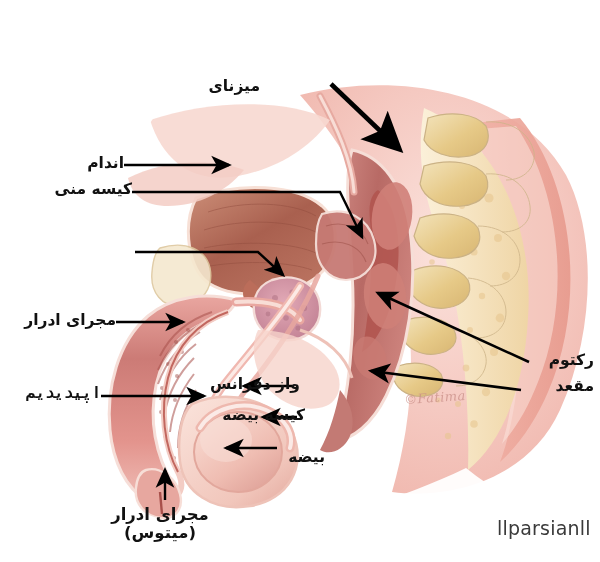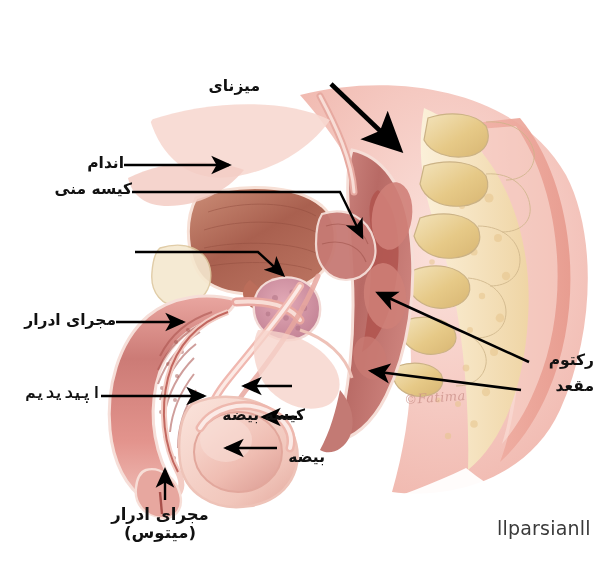--- a/index.html
+++ b/index.html
@@ -329,20 +329,21 @@
 
   <div class="lbl" style="right:476px;top:155px;">اندام</div>
 
   <div class="lbl" style="right:468px;top:181px;">کیسه منی</div>
 
 
   <div class="lbl" style="right:484px;top:312px;">مجرای ادرار</div>
 
   <div class="lbl" style="right:499px;top:386px;font-family:Liberation Mono, monospace;">اپیدیدیم</div>
 
+  <div class="lbl" style="right:300px;top:376px;">واز دفرانس</div>
 
   <div class="lbl" style="right:295px;top:407px;">کیسه بیضه</div>
 
   <div class="lbl" style="right:275px;top:449px;text-align:right;">بیضه</div>
 
   <div class="lbl" style="right:6px;top:352px;">رکتوم</div>
 
   <div class="lbl" style="right:6px;top:378px;">مقعد</div>
 
   <div class="lbl big ctr" style="right:365px;top:506px;width:150px;">

